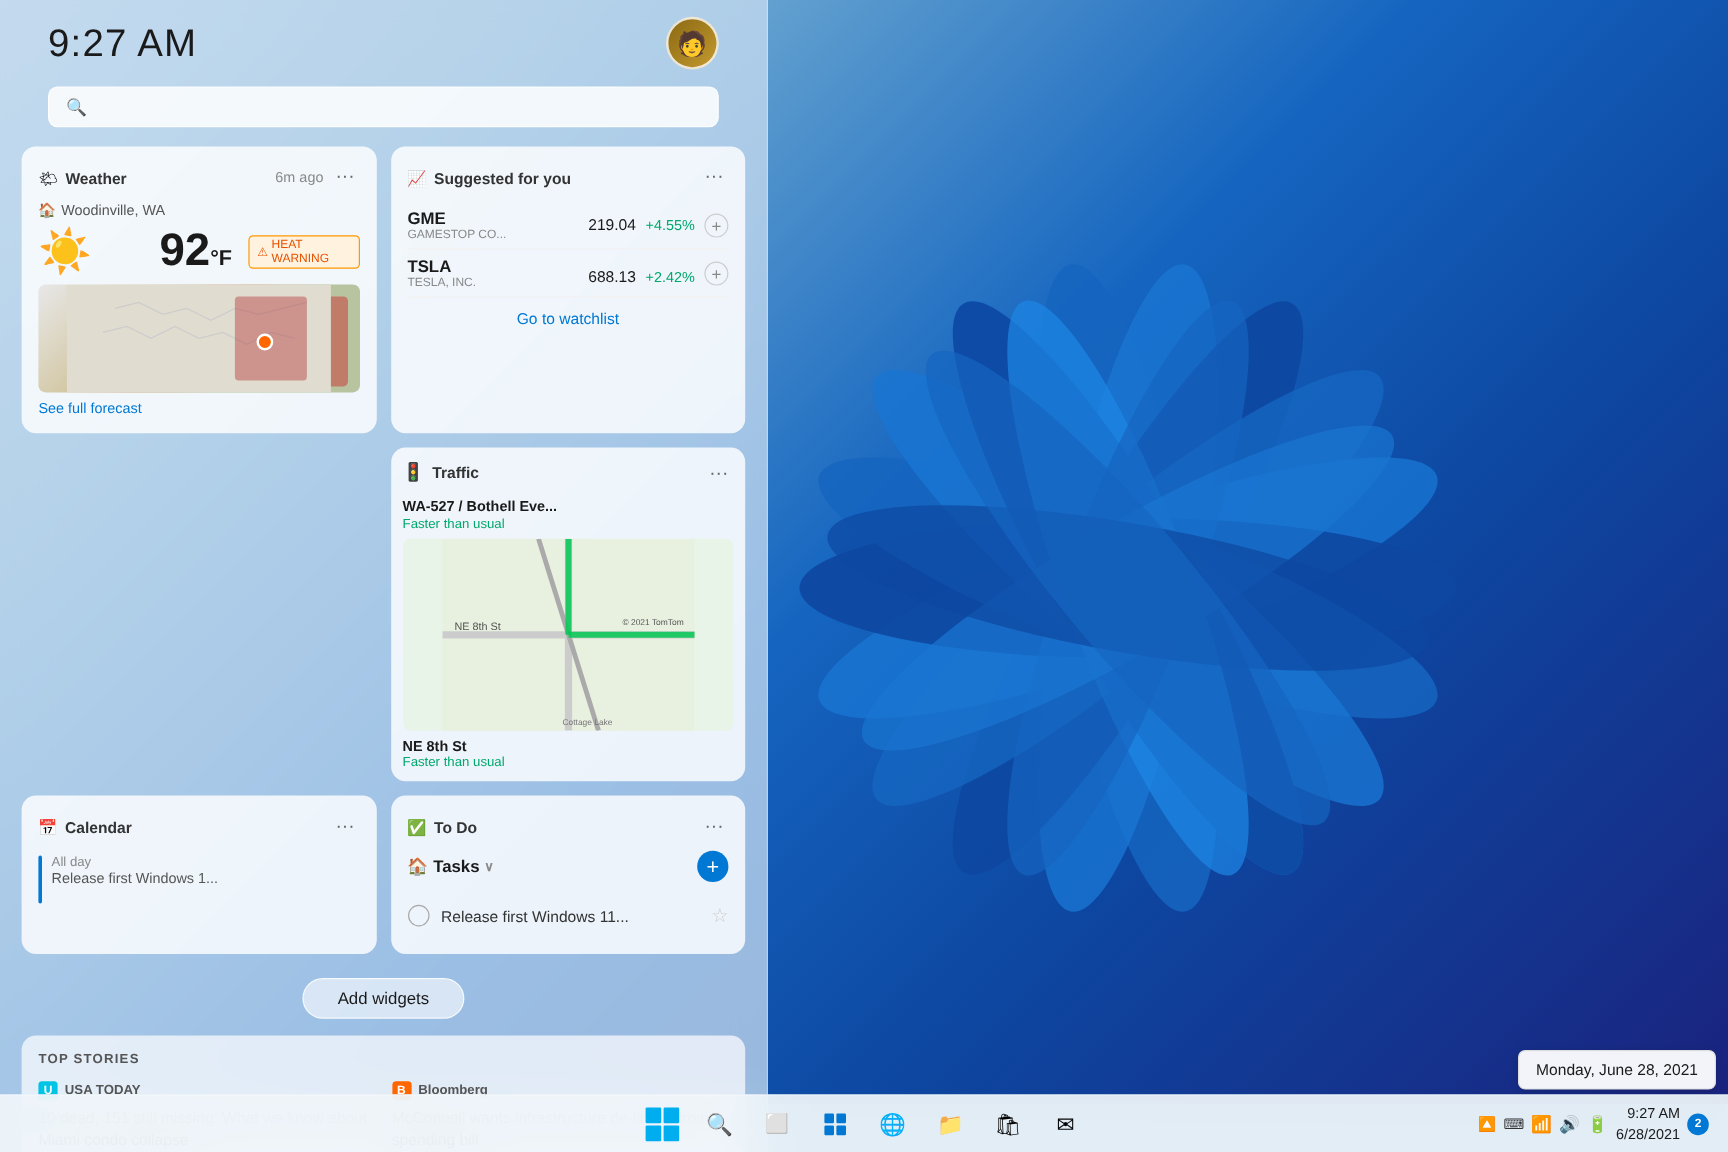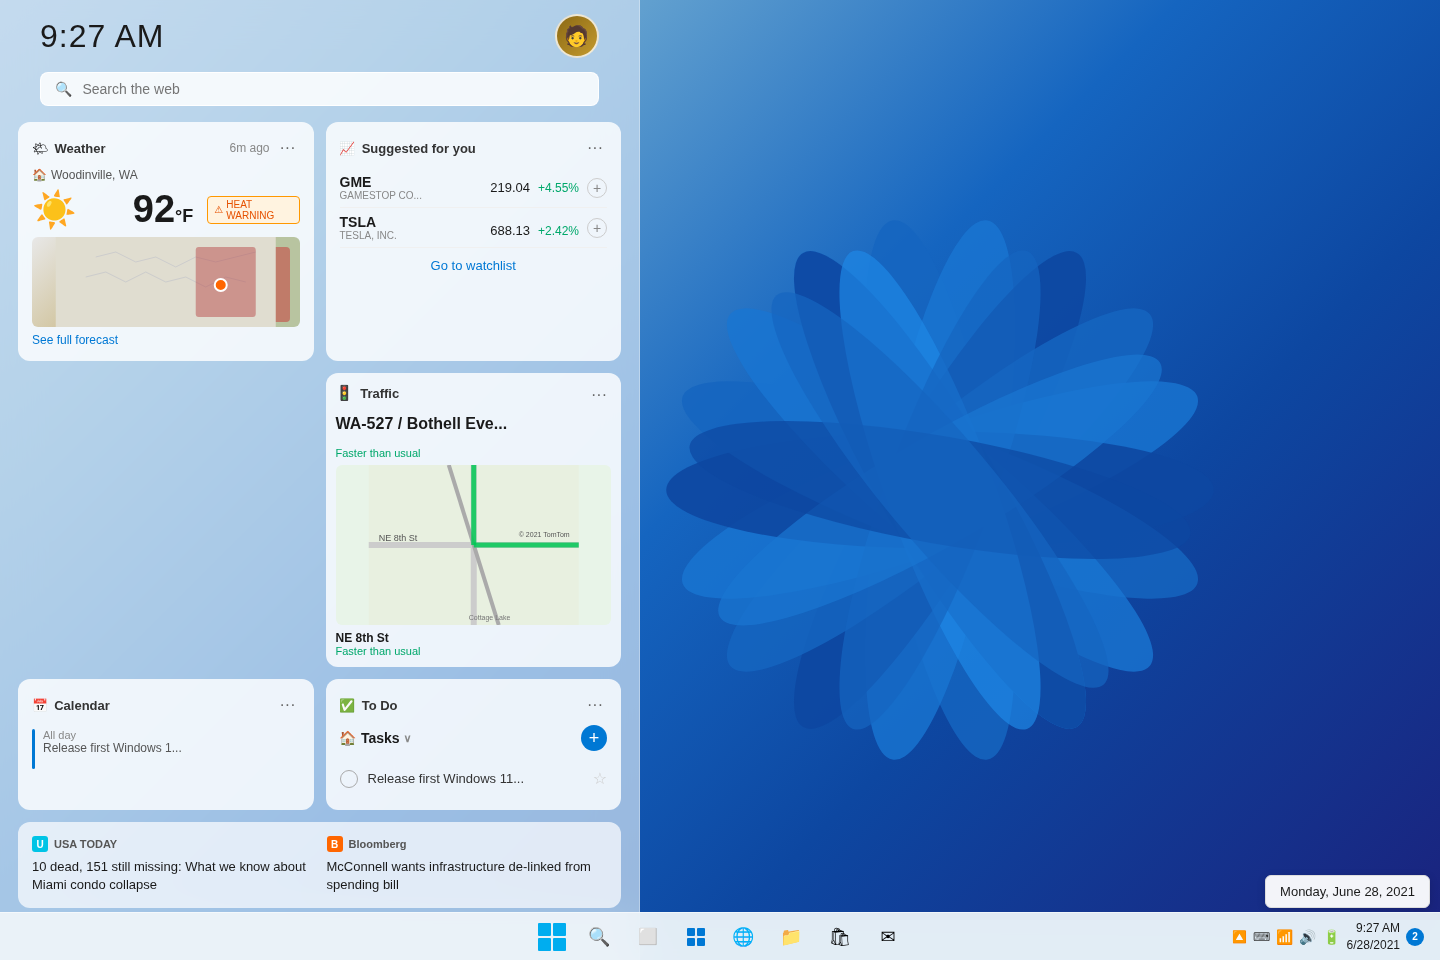--- a/index.html
+++ b/index.html
@@ -650,21 +650,20 @@
 
 <div class="widget-panel">
 
   <div class="panel-top">
     <div class="time-display">9:27 AM</div>
     <div class="user-avatar">🧑</div>
   </div>
 
   <div class="search-bar">
     <span style="color:#888; font-size:14px;">🔍</span>
-    <input type="text" placeholder="Search the web" style="">
   </div>
 
   <div class="widget-grid">
 
     <div class="widget weather-widget">
       <div class="widget-header">
         <div class="widget-title-row">
           <span style="font-size:13px;">🌤</span>
           <span class="widget-title">Weather</span>
         </div>
@@ -757,21 +756,21 @@
     </div>
 
     <div class="widget traffic-widget">
       <div class="widget-header">
         <div class="widget-title-row traffic-header">
           <span style="color:#0078d4;font-size:15px;">🚦</span>
           <span class="widget-title">Traffic</span>
         </div>
         <button class="dots-btn">···</button>
       </div>
-      <div style="font-size:16px;font-weight:600;color:#1a1a1a;margin-bottom:14px;">WA-527 / Bothell Eve...</div>
+      <div style="font-size:12px;font-weight:600;color:#1a1a1a;margin-bottom:2px;">WA-527 / Bothell Eve...</div>
       <div style="font-size:11px;color:#00a86b;font-weight:500;margin-bottom:6px;">Faster than usual</div>
       <div class="traffic-map">
         <svg viewBox="0 0 210 160" width="100%" height="100%" xmlns="http://www.w3.org/2000/svg">
           <rect width="210" height="160" fill="#e8f0e0"></rect>
 
           <path d="M105,0 L105,160" stroke="#ccc" stroke-width="6" fill="none"></path>
           <path d="M0,80 L210,80" stroke="#ccc" stroke-width="6" fill="none"></path>
           <path d="M80,0 L130,160" stroke="#aaa" stroke-width="4" fill="none"></path>
 
           <path d="M105,0 L105,80" stroke="#00c853" stroke-width="5" fill="none" opacity="0.85"></path>
@@ -804,22 +803,26 @@
       </div>
       <div class="todo-item">
         <div class="todo-checkbox"></div>
         <span class="todo-item-text">Release first Windows 11...</span>
         <span class="todo-star">☆</span>
       </div>
     </div>
 
   </div>
 
+  <div class="add-widgets-container">
+    <button class="add-widgets-btn">Add widgets</button>
+  </div>
 
   <div class="top-stories">
+    <div class="top-stories-title">TOP STORIES</div>
     <div class="stories-grid">
       <div class="story">
         <div class="story-source">
           <div class="source-icon source-usatoday">U</div>
           <span class="source-name">USA TODAY</span>
         </div>
         <div class="story-headline">10 dead, 151 still missing: What we know about Miami condo collapse</div>
       </div>
       <div class="story">
         <div class="story-source">

